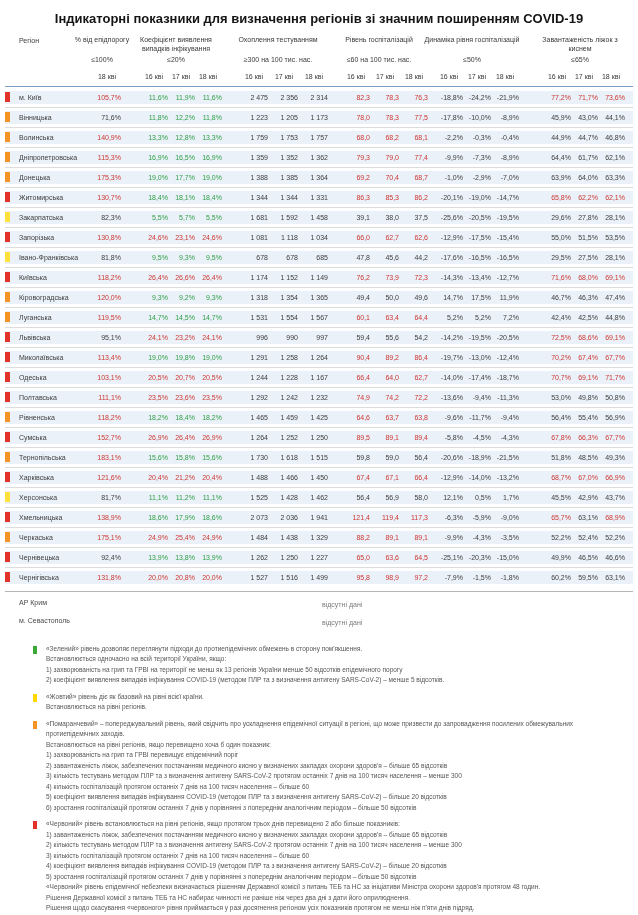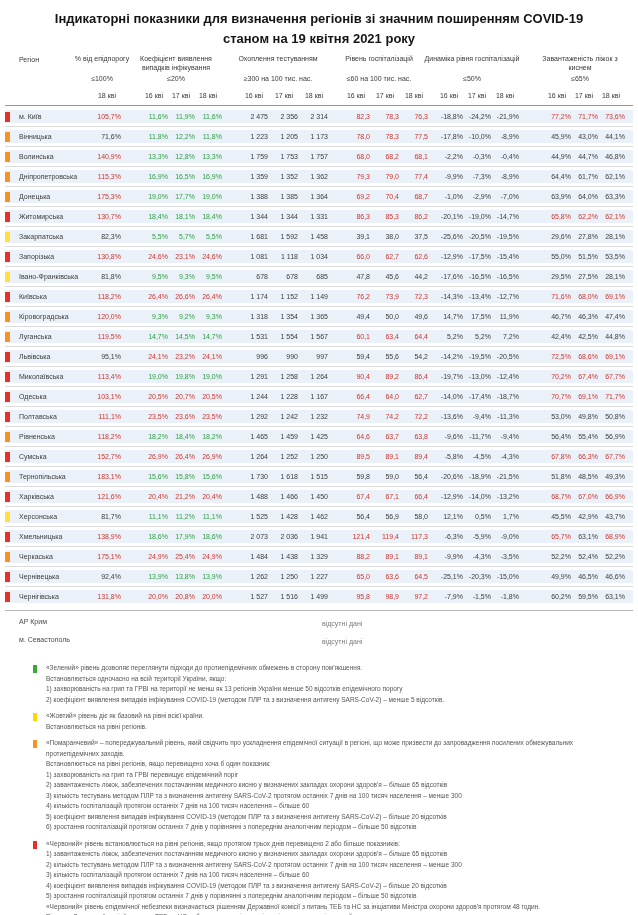--- a/index.html
+++ b/index.html
@@ -51,21 +51,20 @@
   .lsq-orange { background:#f59422; }
   .lsq-red { background:#e23229; }
 </style>
 </head>
 <body>
 
 <div class="page">
 
   <div class="title">
     <div>Індикаторні показники для визначення регіонів зі значним поширенням COVID-19</div>
-    <div>станом на 19 квітня 2021 року</div>
   </div>
 
   <div class="thead">
     <div class="th-region">Регіон</div>
 
     <div class="hgroup" style="left:60px;width:84px;">
       <div class="hlabel">% від епідпорогу</div>
       <div class="hthresh">≤100%</div>
     </div>
     <div class="hgroup" style="left:126px;width:100px;">

